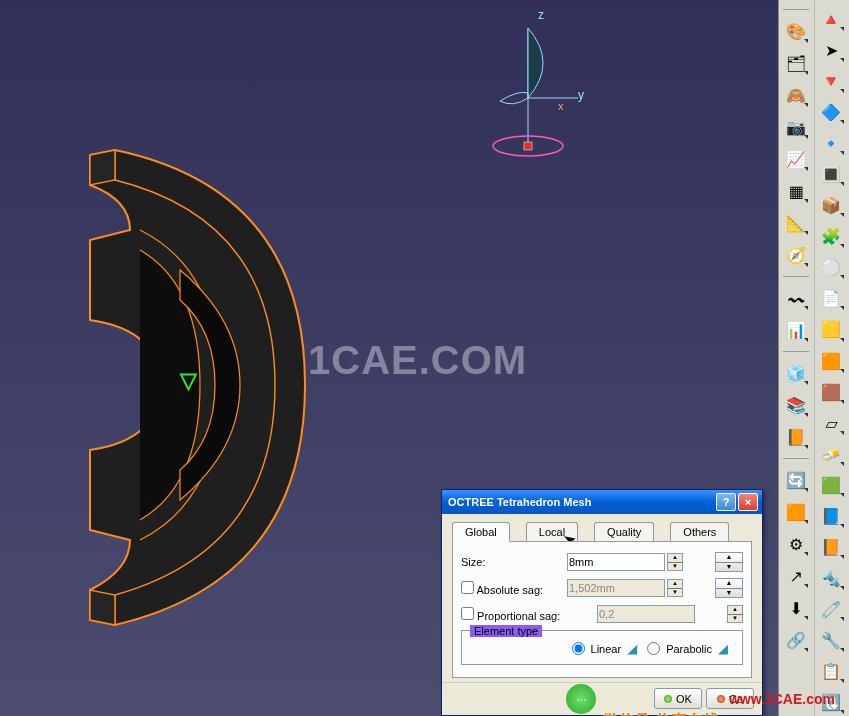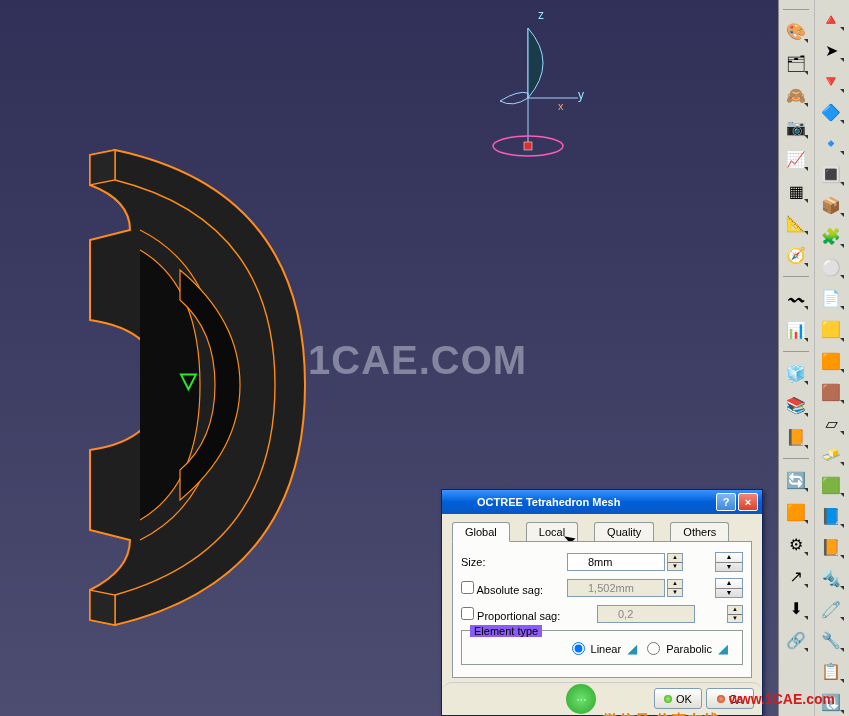--- a/index.html
+++ b/index.html
@@ -66,21 +66,21 @@
   }
   .titlebar {
     height: 24px;
     background: linear-gradient(to bottom, #3a93ff 0%, #0060d8 50%, #0a57c1 100%);
     color: #fff;
     display: flex;
     align-items: center;
     padding: 0 4px 0 6px;
     font-weight: bold;
   }
-  .titlebar .title { flex: 1; margin-left: 29px; }
+  .titlebar .title { flex: 1; }
   .win-btn {
     width: 20px; height: 18px;
     margin-left: 2px;
     border: 1px solid #fff;
     border-radius: 2px;
     display: flex; align-items: center; justify-content: center;
     font-weight: bold;
     font-size: 11px;
     cursor: pointer;
   }
@@ -108,21 +108,21 @@
     background: #fcfcfa;
     padding: 10px 8px 12px;
     position: relative;
     z-index: 1;
   }
   .row { display: flex; align-items: center; margin-bottom: 6px; height: 20px; justify-content: space-between; }
   .row-label { width: 106px; }
   .row input[type="text"] {
     width: 98px; height: 18px;
     border: 1px solid #7f9db9;
-    padding: 0 20px;
+    padding: 0 1px;
     font-size: 11px;
   }
   .row input[type="text"]:disabled { background: #ece9d8; color: #888; }
   .spinner {
     width: 16px; height: 18px;
     border: 1px solid #7f9db9;
     background: #ece9d8;
     margin-left: 2px;
     display: flex; flex-direction: column;
     font-size: 6px; line-height: 7px;
@@ -155,21 +155,20 @@
   }
   .radio-row { display: flex; align-items: center; gap: 4px; margin-top: -10px; justify-content: flex-end; }
   .radio-row input { margin-right: 2px; }
   .radio-row .poly-ico { color:#2893b8; margin: 0 6px 0 2px; font-size: 13px; }
   .dlg-buttons {
     display: flex;
     justify-content: flex-end;
     padding: 5px 8px 6px;
     gap: 4px;
     border-top: 1px solid #ccc;
-    border-radius: 10px;
   }
   .dlg-btn {
     min-width: 48px;
     height: 21px;
     border: 1px solid #7f9db9;
     background: linear-gradient(#fff,#e0e0d4);
     border-radius: 3px;
     font-size: 11px;
     cursor: pointer;
     display: flex; align-items: center; justify-content: center;

